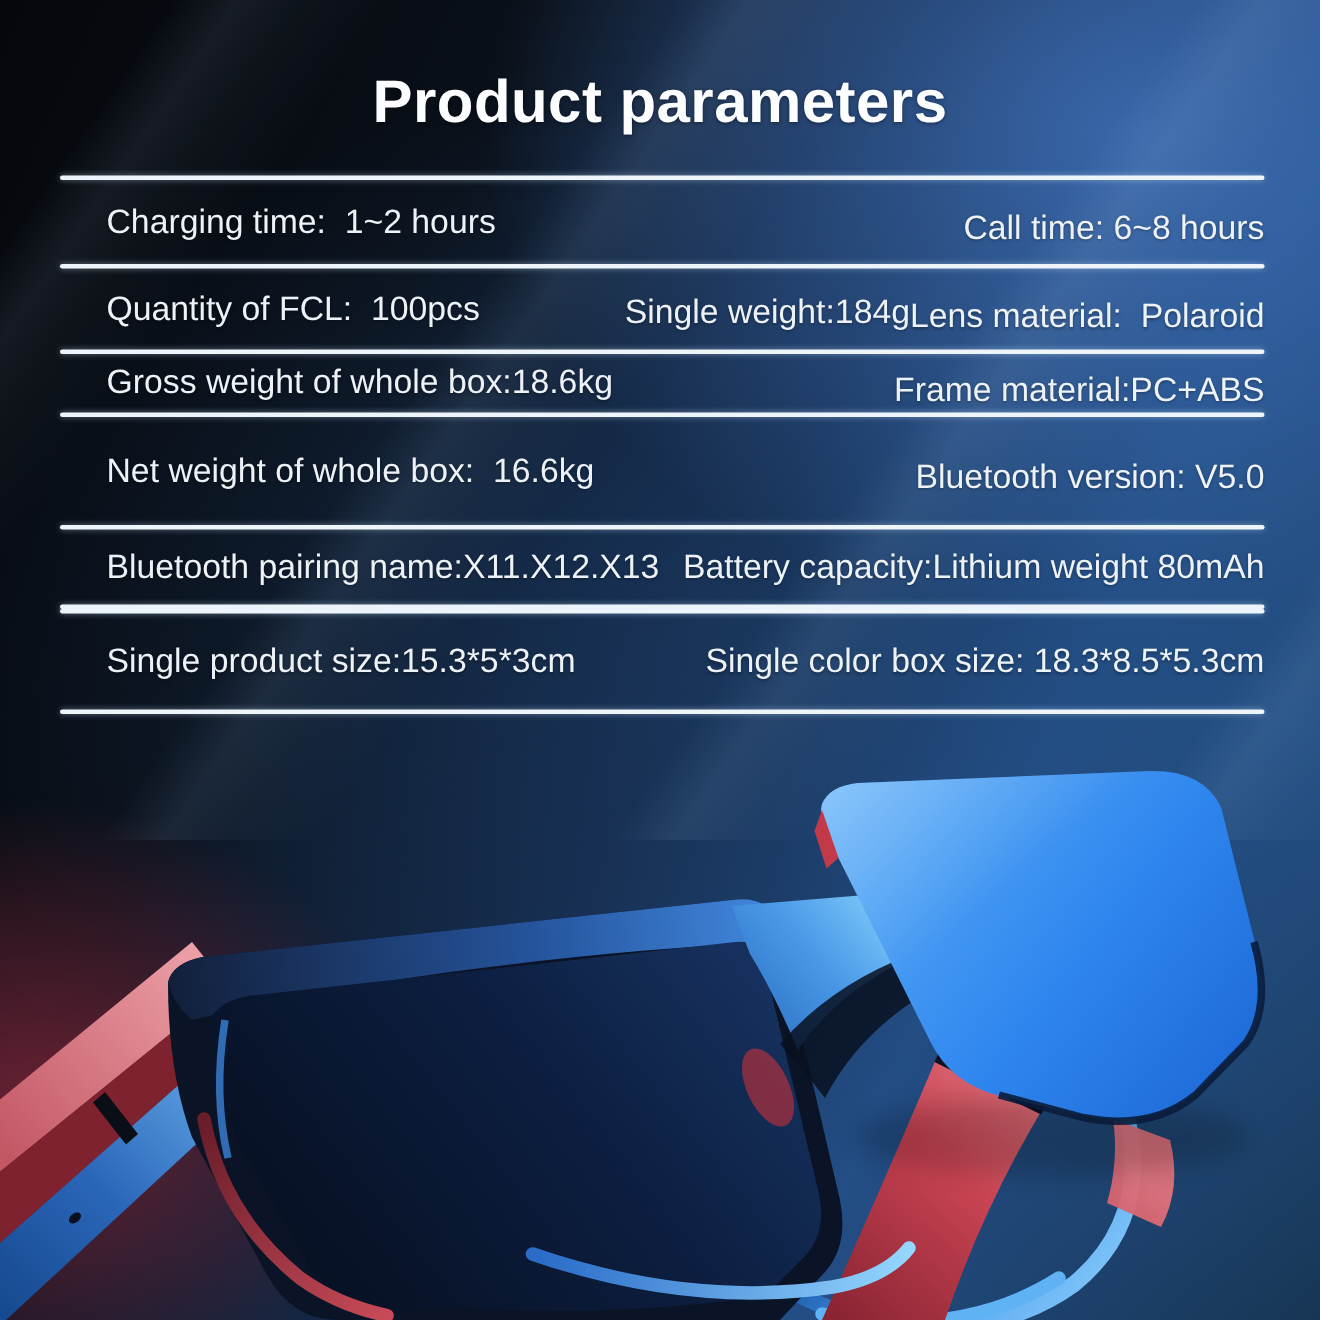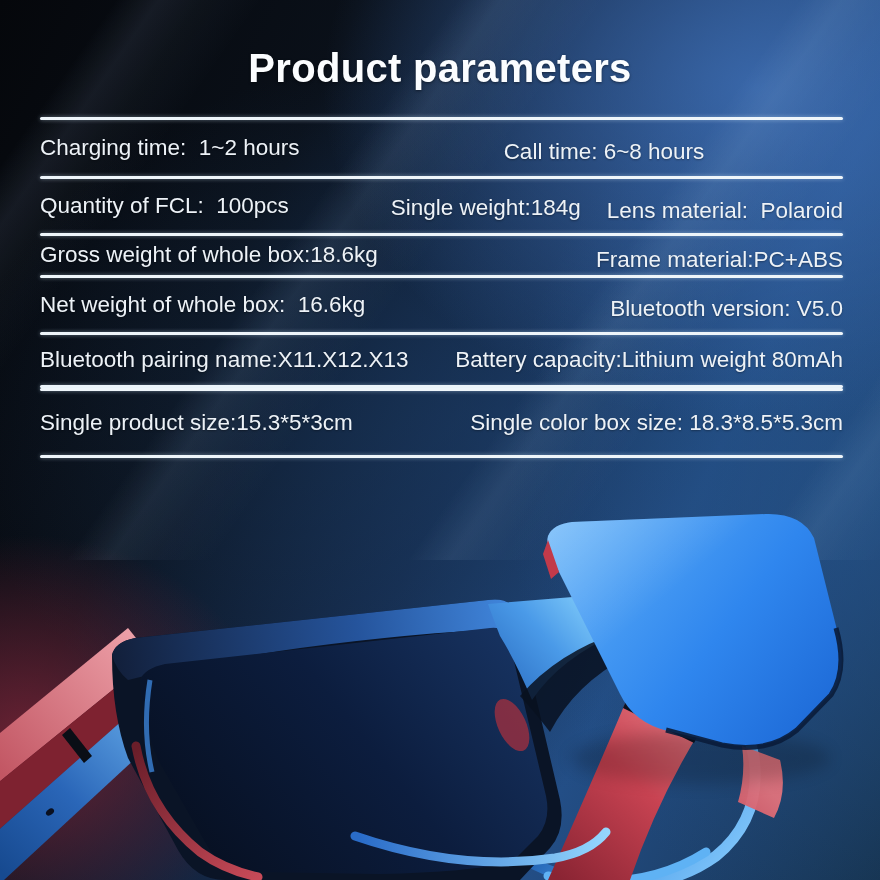--- a/index.html
+++ b/index.html
@@ -25,26 +25,26 @@
   .title{
     position:absolute;top:26px;left:0;right:0;text-align:center;
     font-size:40px;font-weight:600;color:#fbfdff;letter-spacing:.3px;
     text-shadow:0 1px 3px rgba(0,0,0,.45);
     margin-top:20px;
   }
   .spec-table{position:absolute;left:40px;top:117px;width:803px;}
   .divider{height:3px;background:#eef5fa;border-radius:2px;box-shadow:0 0 4px rgba(210,235,255,.45);}
   .spec-row{
     display:flex;align-items:center;color:#edf2f7;font-size:22.5px;
-    white-space:pre;text-shadow:0 1px 2px rgba(0,0,0,.35);line-height:1;
-  }
-  .r1{height:56px}.r2{height:54px}.r3{height:39px}.r4{height:54px}
+    white-space:pre;text-shadow:0 1px 2px rgba(0,0,0,.35);line-height:1;margin-left:31px;
+  }
+  .r1{height:56px}.r2{height:54px}.r3{height:39px}.r4{height:72px}
   .r5{height:50px}.r6{height:50px}.r7{height:64px}
   .cols3 .c0{width:325px;}
-  .cols3 .c1{flex:1;text-align:center;}
+  .cols3 .c1{flex:1;text-align:right;}
   .cols3 .c2{margin-left:auto;text-align:right;}
   .cols2 .c0{flex:1;text-align:left;}
   .cols2 .c1{margin-left:auto;text-align:center;}
   .dy-d2{transform:translateY(2px)} .dy-d4{transform:translateY(4px)}
   .dy-d5{transform:translateY(5px)} .dy-u3{transform:translateY(-3px)}
   .product{position:absolute;left:0;top:500px;width:880px;height:380px;}
 </style>
 </head>
 <body>
 

